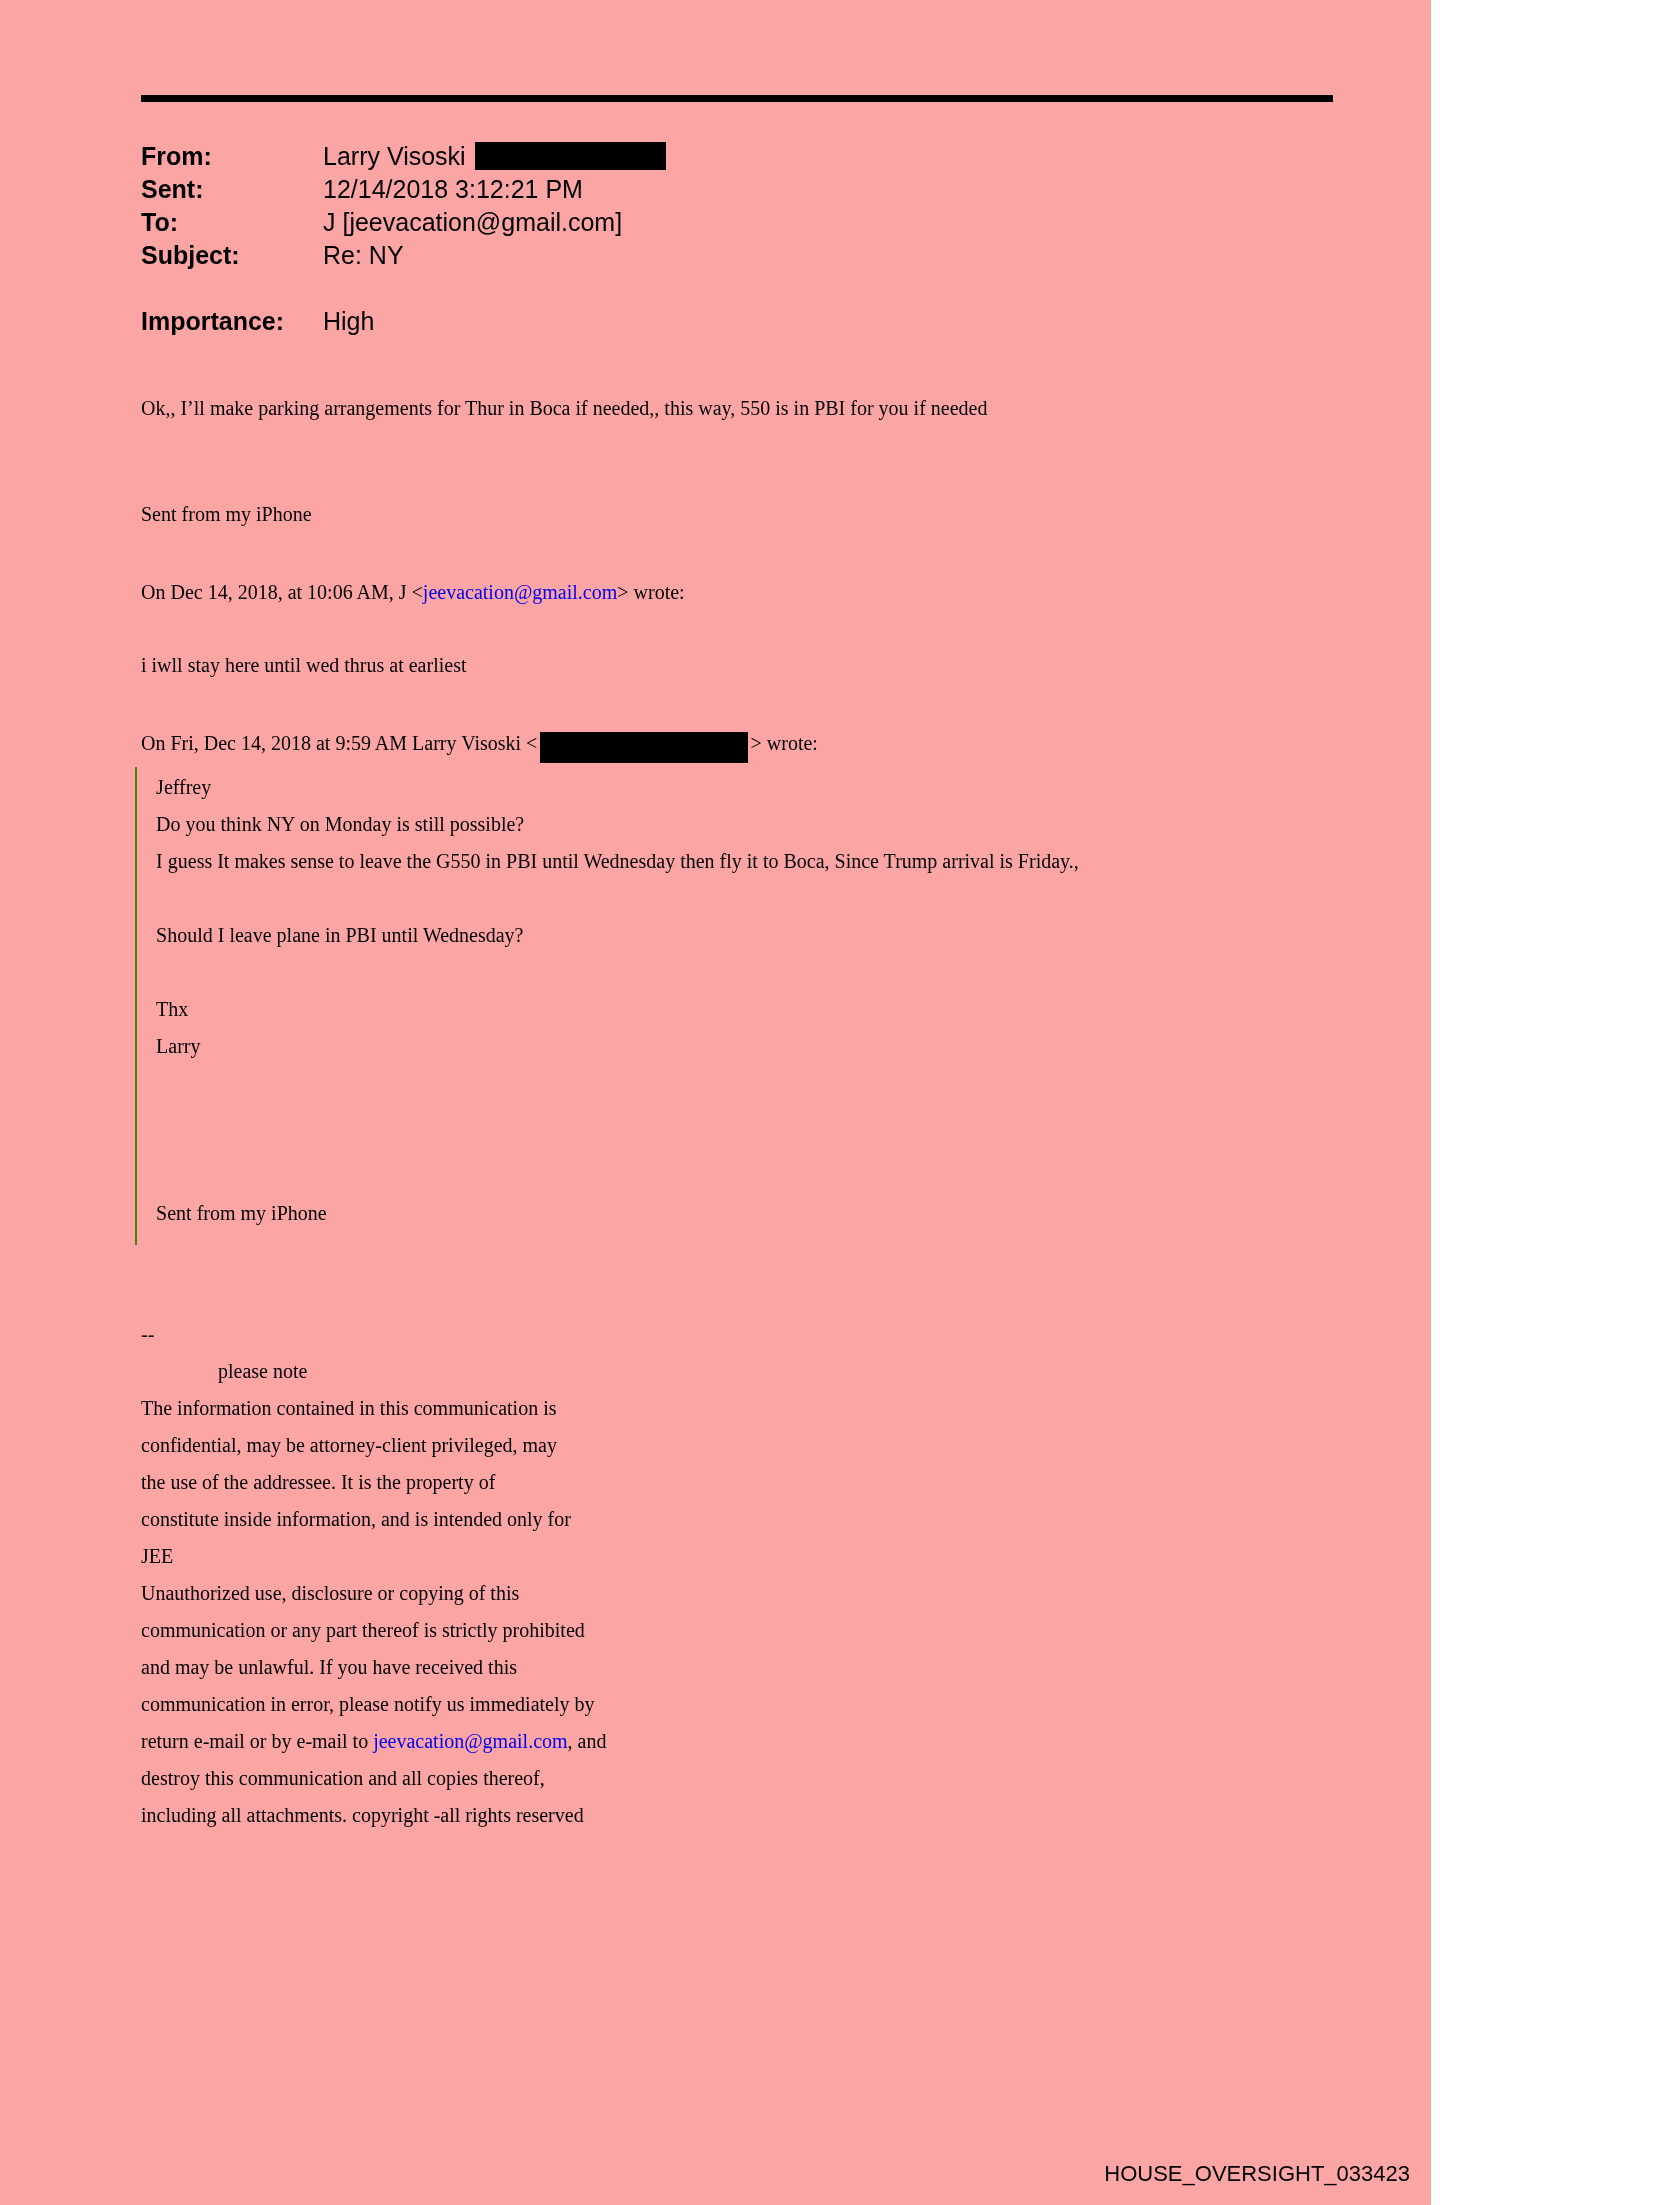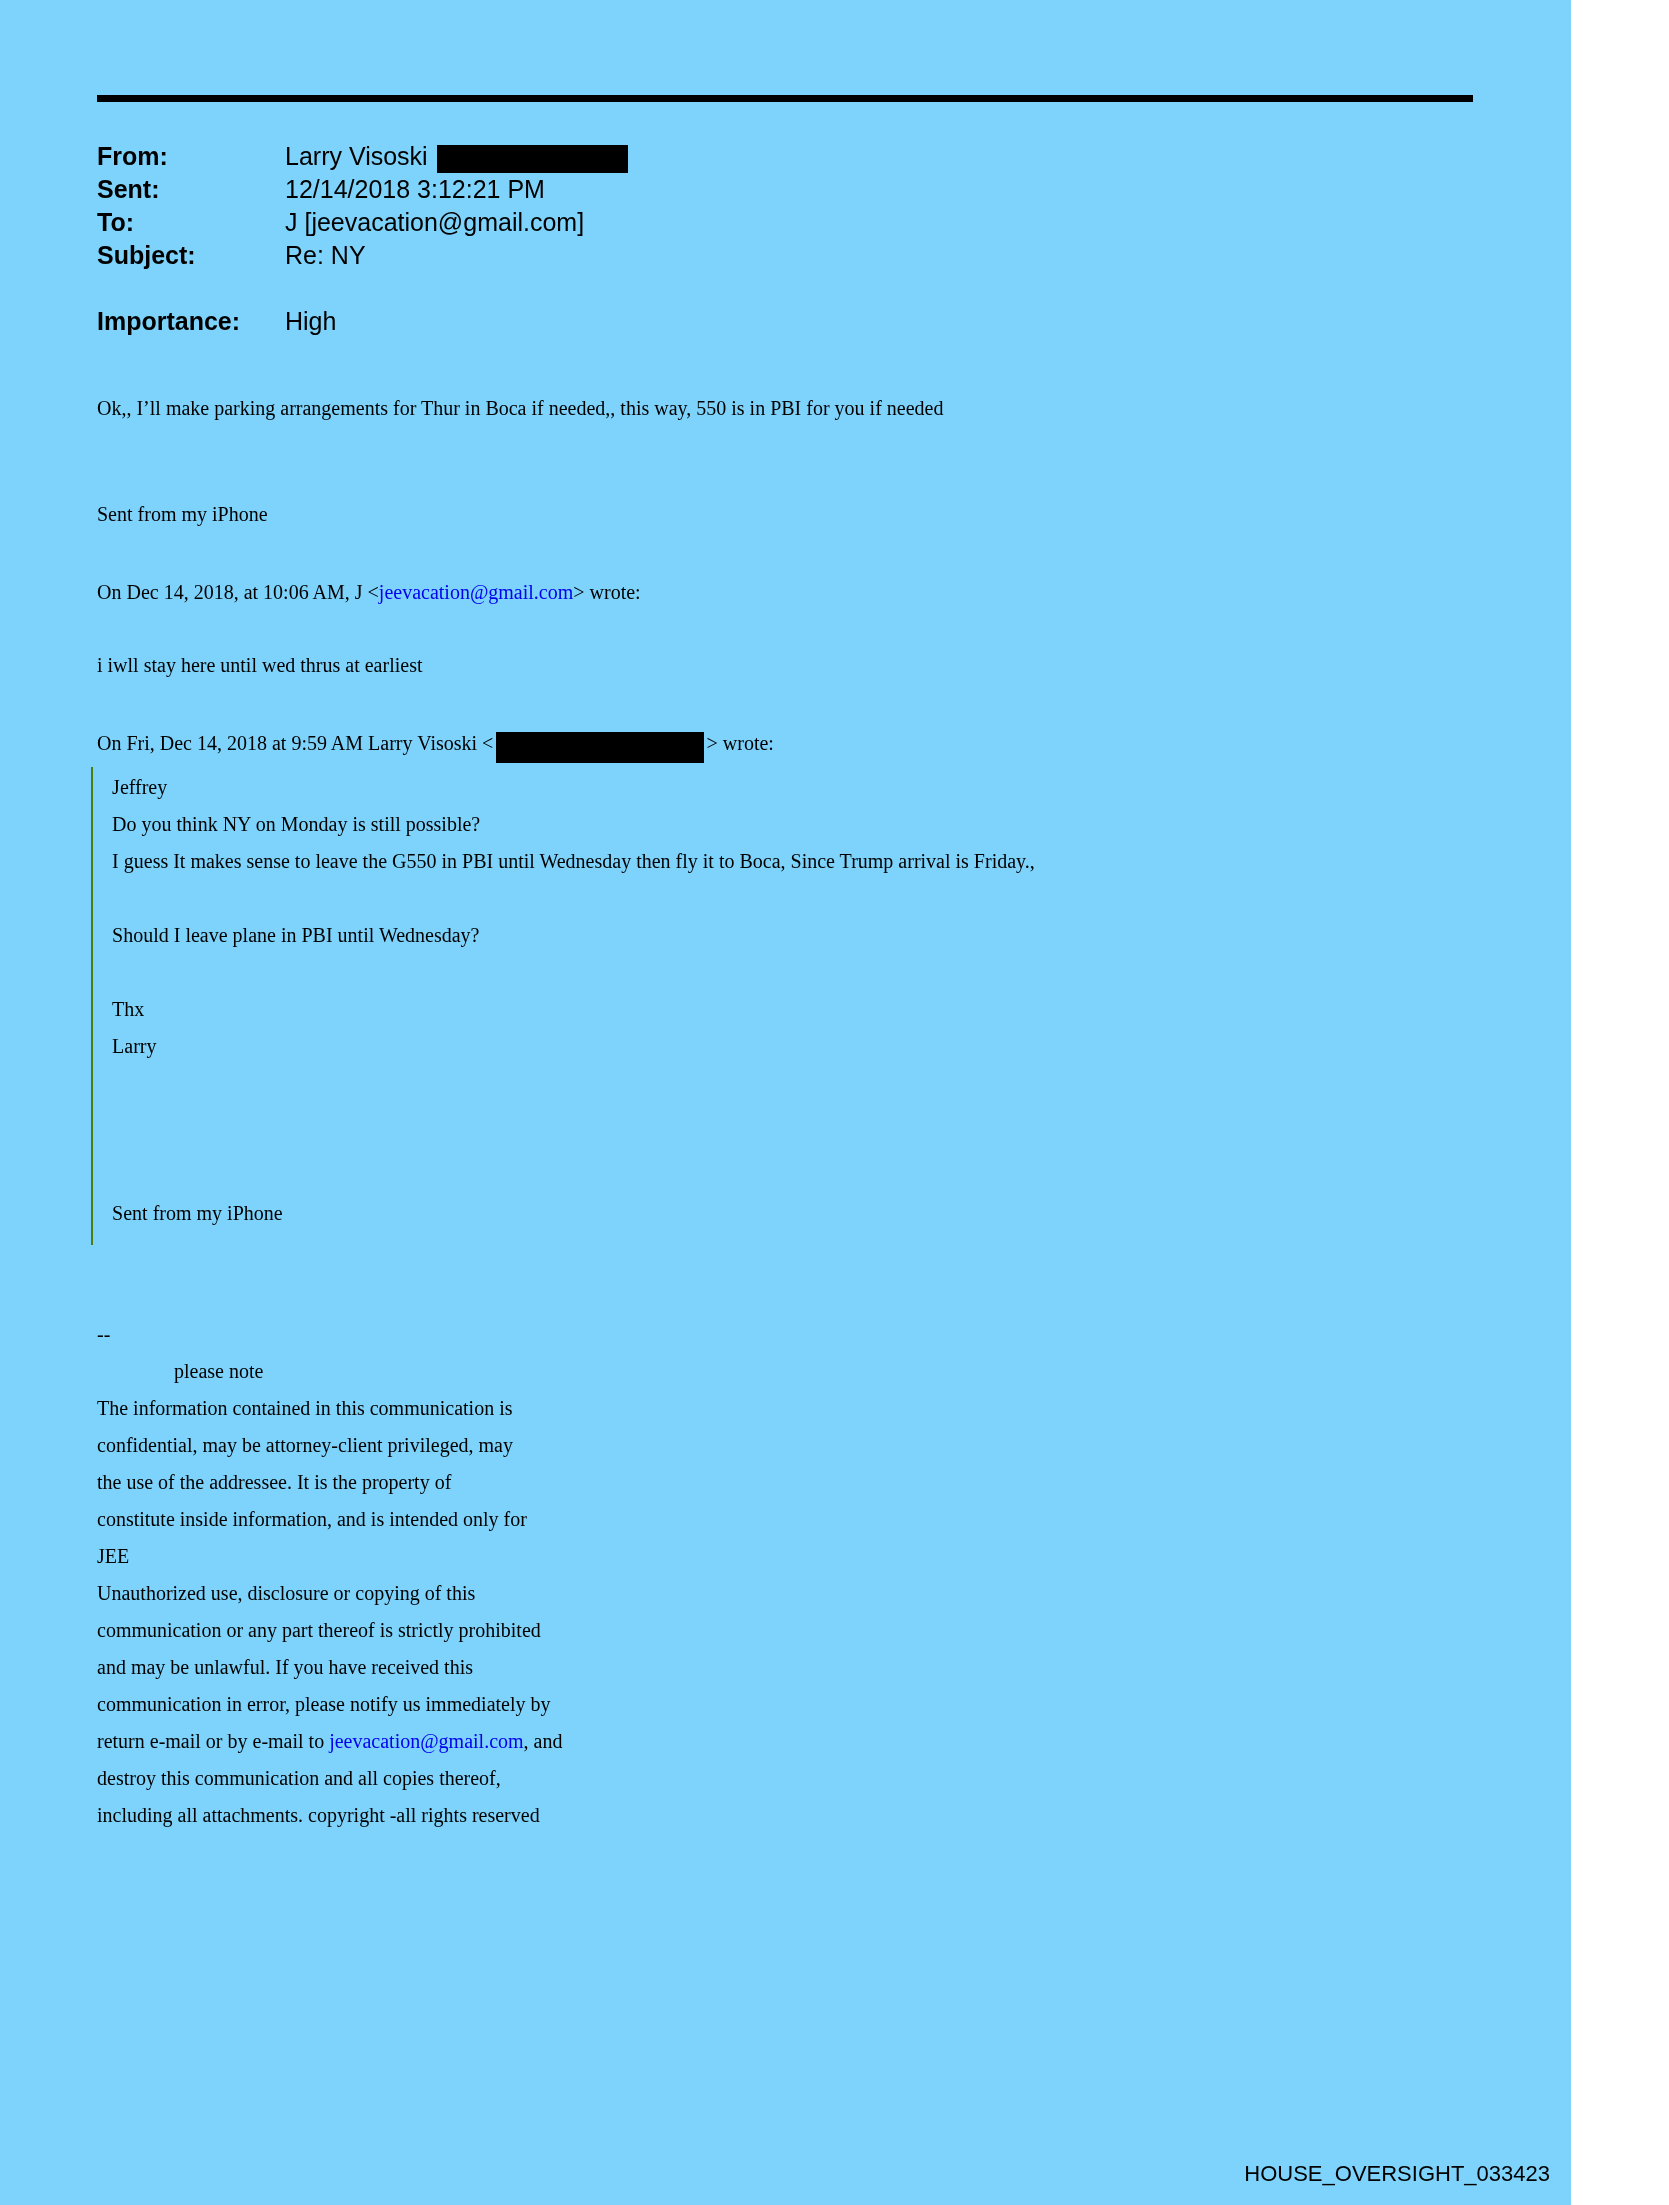--- a/index.html
+++ b/index.html
@@ -1,43 +1,44 @@
 <!DOCTYPE html>
 <html style="font-size:10.5px"><head>
 <meta charset="utf-8">
 <style>
   * { margin: 0; padding: 0; box-sizing: border-box; }
   html, body { background: #ffffff; }
   .page {
     position: relative;
-    width: 1571px;
+    width: 1431px;
     height: 2205px;
-    background: #7dd3fc;
+    background: #fca5a5;
     font-family: "Liberation Serif", serif;
     color: #000000;
     overflow: hidden;
+    padding-left: 44px;
   }
   .content {
     padding: 95px 98px 0 97px;
   }
   .top-rule {
     width: 100%;
     height: 6.5px;
     background: #000000;
   }
   
   .mail-header {
     margin-top: 38px;
     font-family: "Liberation Sans", sans-serif;
     font-size: 25px;
     line-height: 33px;
   }
   .hrow { display: flex; align-items: center; }
   .hlabel { width: 182px; font-weight: bold; flex: none; }
-  .hvalue { font-weight: normal; display: flex; align-items: flex-end; margin-left: 6px; }
+  .hvalue { font-weight: normal; display: flex; align-items: center; }
   .importance-row { margin-top: 33px; }
   .redaction {
     display: inline-block;
     background: #000000;
     vertical-align: middle;
   }
   .redaction.hdr { width: 191px; height: 27.5px; margin-left: 9.2px; }
   .redaction.inline { width: 208px; height: 31px; margin: 0 2.6px -5.2px 2.6px; }
   
   .body-text {

